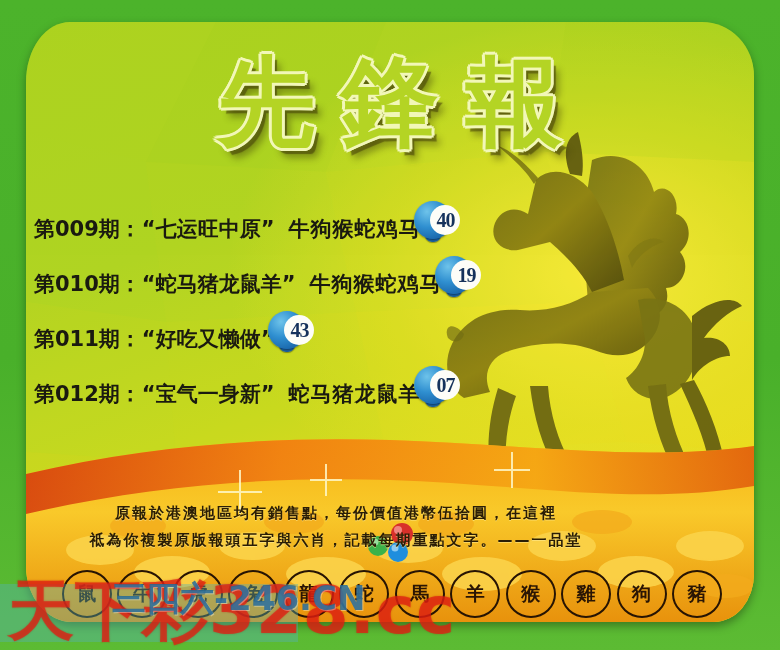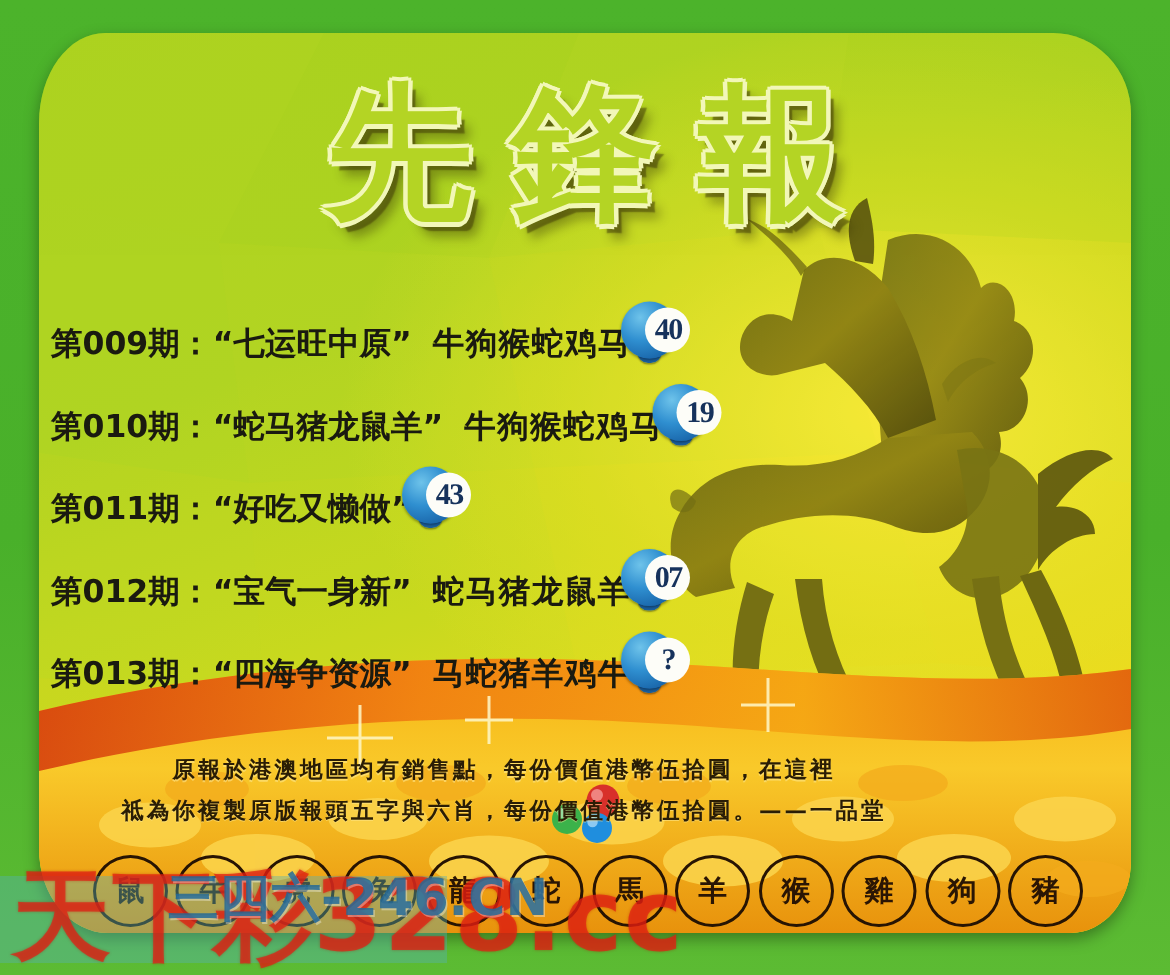--- a/index.html
+++ b/index.html
@@ -372,21 +372,21 @@
 
       <g stroke="#fff8c8" stroke-width="2" opacity="0.85">
         <path d="M214 70 l0 -22 M214 70 l0 22 M214 70 l-22 0 M214 70 l22 0"></path>
         <path d="M300 58 l0 -16 M300 58 l0 16 M300 58 l-16 0 M300 58 l16 0"></path>
         <path d="M486 48 l0 -18 M486 48 l0 18 M486 48 l-18 0 M486 48 l18 0"></path>
       </g>
     </svg>
 
     <div class="footer-note">
       <span class="line">原報於港澳地區均有銷售點，每份價值港幣伍拾圓，在這裡</span>
-      <span class="line">祗為你複製原版報頭五字與六肖，每份價值港幣伍拾圓。——一品堂</span>
+      <span class="line">祗為你複製原版報頭五字與六肖，記載每期重點文字。——一品堂</span>
     </div>
 
     <div class="zodiac-strip">
       <div class="zodiac-chip">鼠</div>
       <div class="zodiac-chip">牛</div>
       <div class="zodiac-chip">虎</div>
       <div class="zodiac-chip">兔</div>
       <div class="zodiac-chip">龍</div>
       <div class="zodiac-chip">蛇</div>
       <div class="zodiac-chip">馬</div>
@@ -441,30 +441,20 @@
       <span class="issue">第012期：</span>
       <span class="title">“宝气一身新”</span>
       <span class="zodiacs">蛇马猪龙鼠羊</span>
       <span class="ball">
         <span class="cap"></span>
         <span class="disc"></span>
         <span class="inner">07</span>
       </span>
     </div>
 
-    <div class="row">
-      <span class="issue">第013期：</span>
-      <span class="title">“四海争资源”</span>
-      <span class="zodiacs">马蛇猪羊鸡牛</span>
-      <span class="ball">
-        <span class="cap"></span>
-        <span class="disc"></span>
-        <span class="inner">?</span>
-      </span>
-    </div>
 
   </div>
 
   <div class="wm-tint"></div>
   <div class="wm-red">天下彩328.cc</div>
   <div class="wm-blue">三四六-246.CN</div>
 
 </div>
 
 </body></html>

